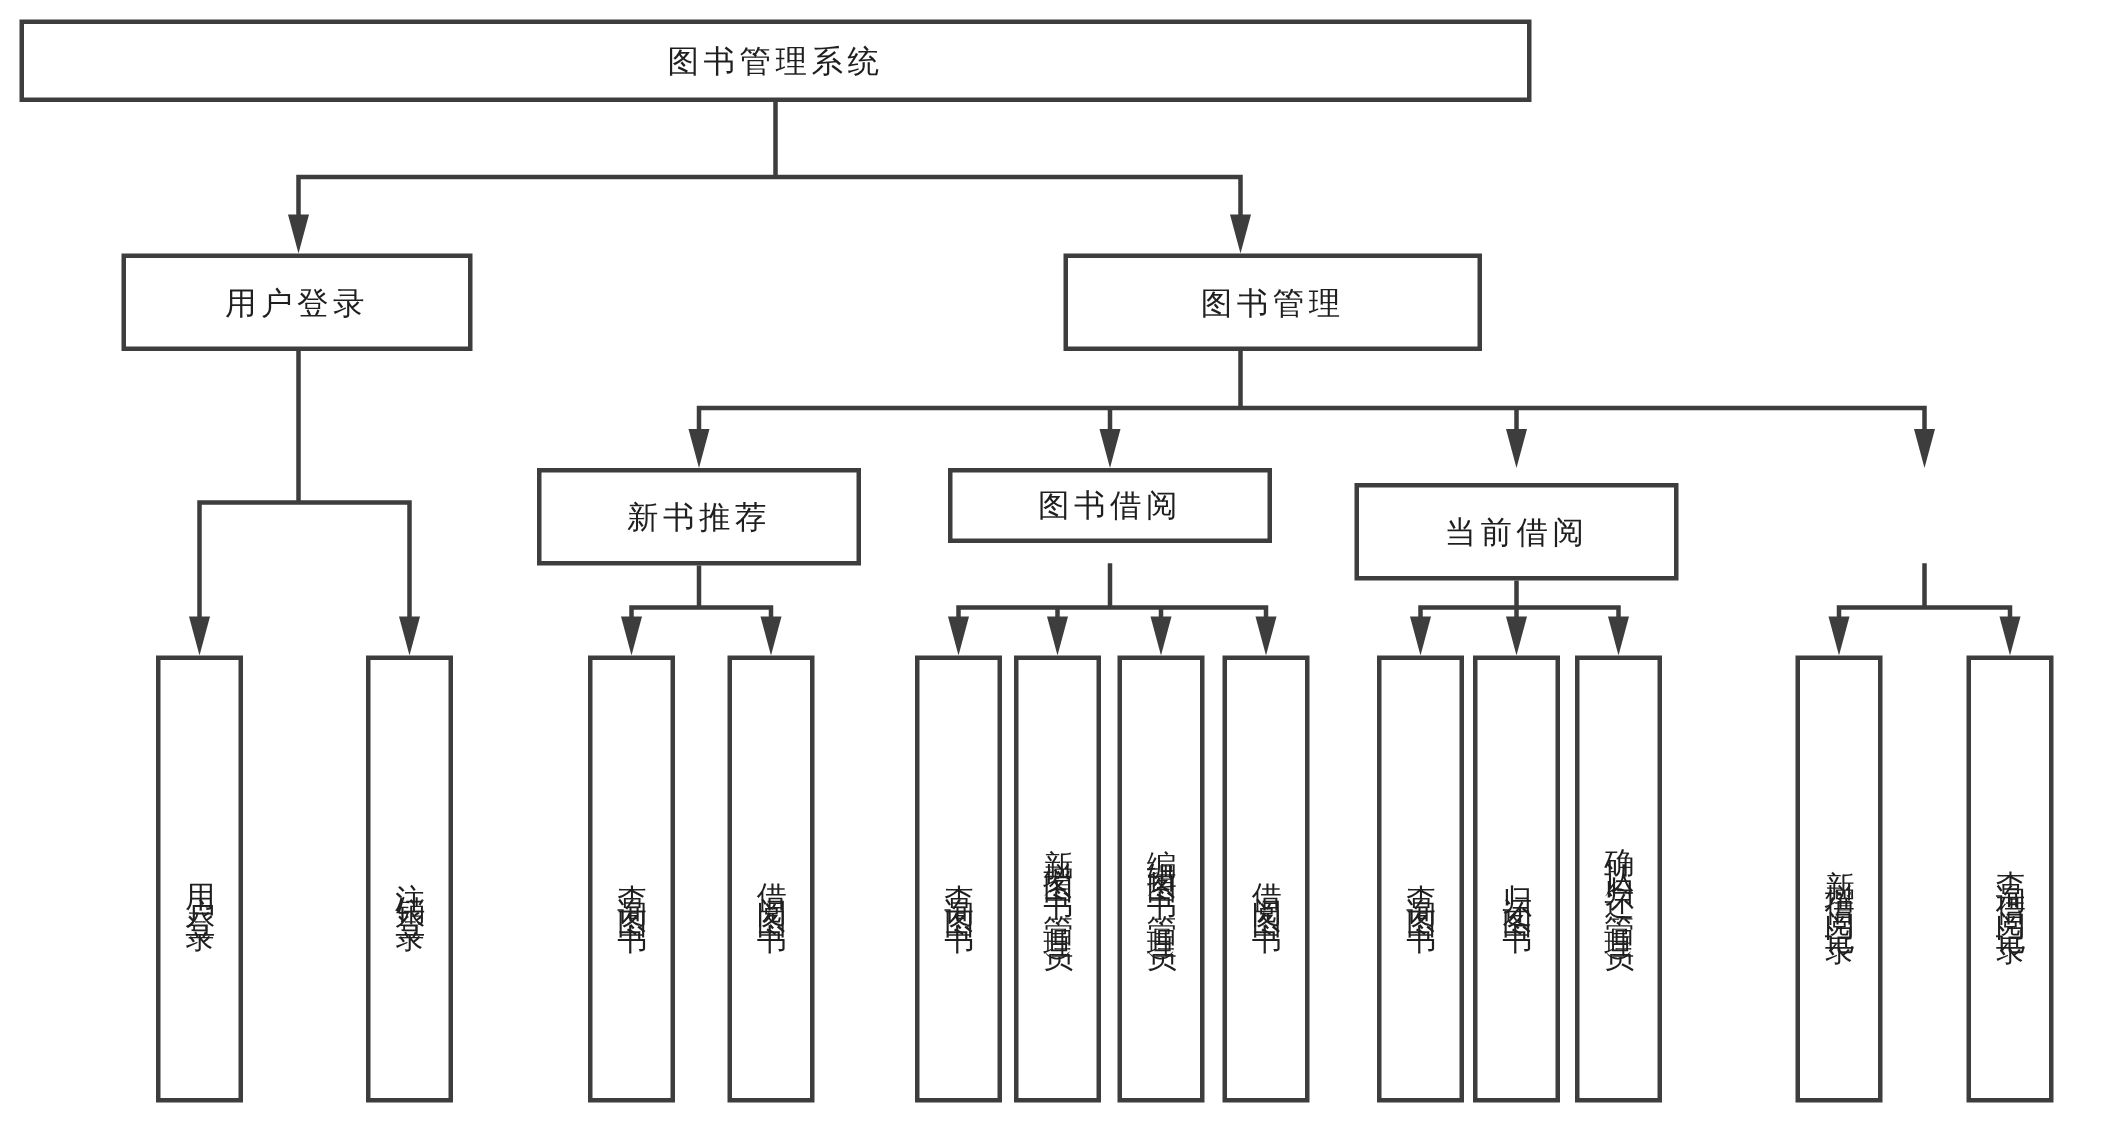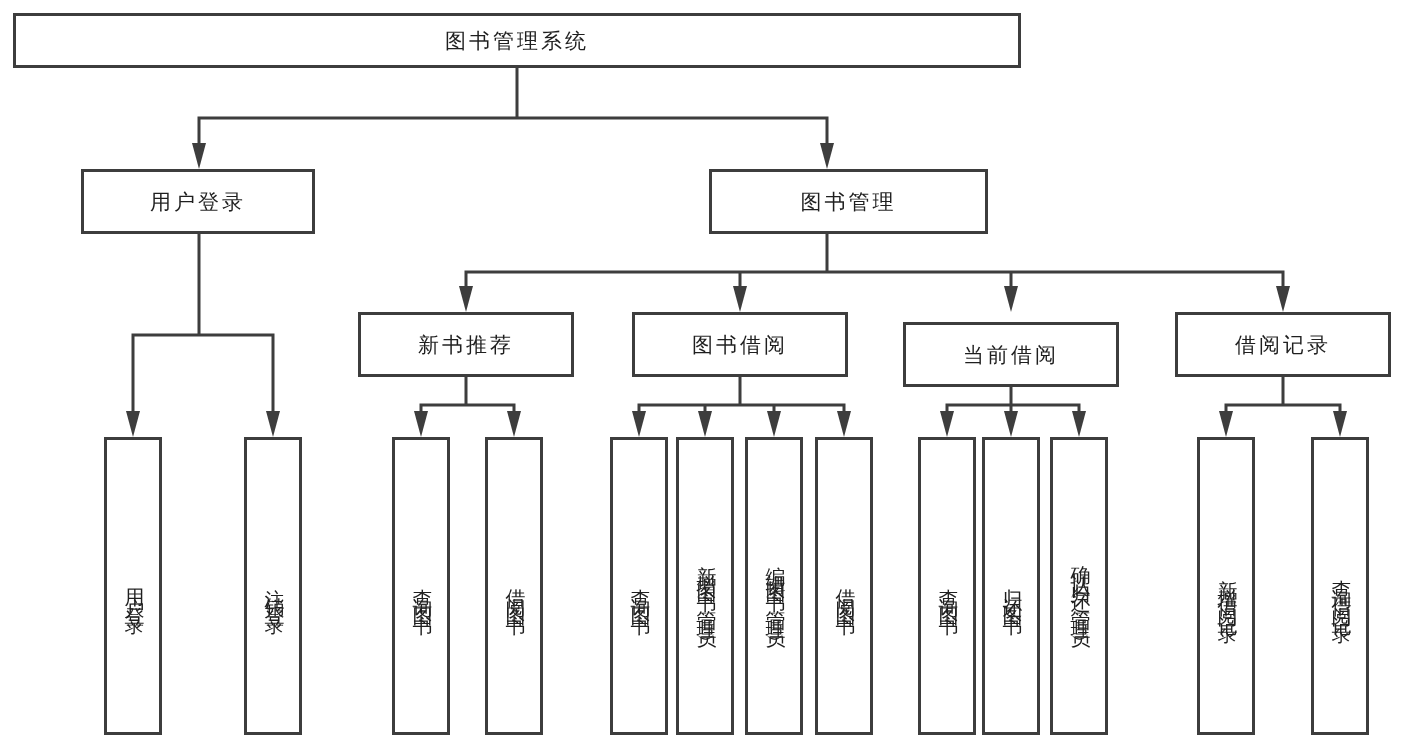--- a/index.html
+++ b/index.html
@@ -6,21 +6,21 @@
     --line:#3d3d3d;
     --text:#1f1f1f;
     --background:#ffffff;
     --watermark:#a9a9b0;
   }
   html,body{margin:0;padding:0;background:var(--background);}
   .canvas{
     position:relative;
     width:1405px;height:747px;
     background:var(--background);
-    font-family:Liberation Mono, monospace;
+    font-family:Liberation Serif, serif;
     overflow:hidden;
   }
   svg.connectors{position:absolute;left:0;top:0;z-index:1;}
   svg.connectors path{stroke:var(--line);stroke-width:3;fill:none;stroke-linecap:square;}
   svg.connectors polygon{fill:var(--line);stroke:none;}
   .hnode{
     position:absolute;z-index:2;box-sizing:border-box;
     background:var(--background);
     border:3px solid var(--line);
     display:flex;align-items:center;justify-content:center;
@@ -104,28 +104,25 @@
   <div class="hnode" style="left:81px;top:169px;width:234px;height:65px;">
     <span>用户登录</span>
   </div>
   <div class="hnode" style="left:709px;top:169px;width:279px;height:65px;">
     <span>图书管理</span>
   </div>
 
   <div class="hnode" style="left:358px;top:312px;width:216px;height:65px;">
     <span>新书推荐</span>
   </div>
-  <div class="hnode" style="left:632px;top:312px;width:216px;height:65px;">
+  <div class="hnode" style="left:632px;top:312px;width:216px;height:50px;">
     <span>图书借阅</span>
   </div>
   <div class="hnode" style="left:903px;top:312px;width:216px;height:65px;margin-top:10px;">
     <span>当前借阅</span>
-  </div>
-  <div class="hnode" style="left:1175px;top:312px;width:216px;height:65px;">
-    <span>借阅记录</span>
   </div>
 
   <div class="leaf" style="left:104px;">
     <span>用户登录</span>
   </div>
   <div class="leaf" style="left:244px;">
     <span>注销登录</span>
   </div>
 
   <div class="leaf" style="left:392px;">

